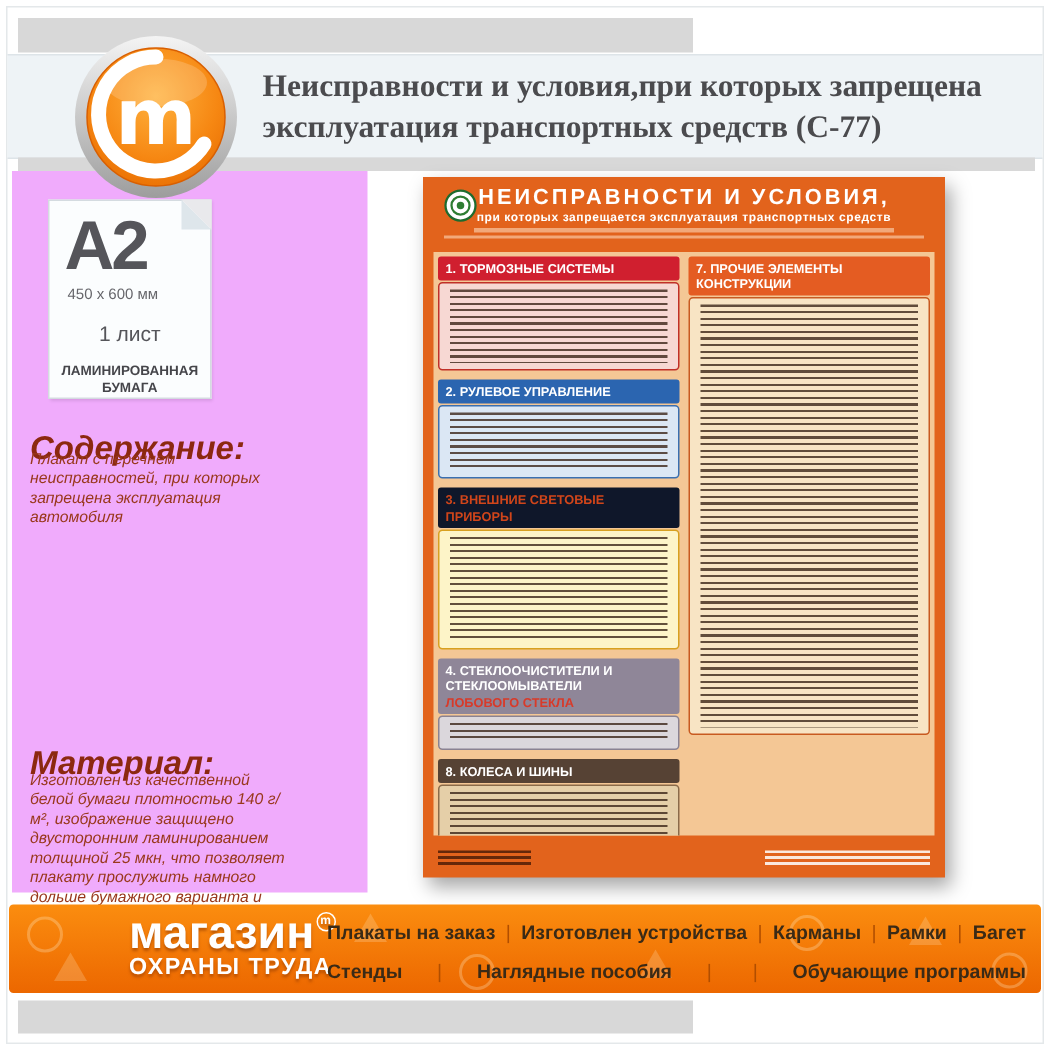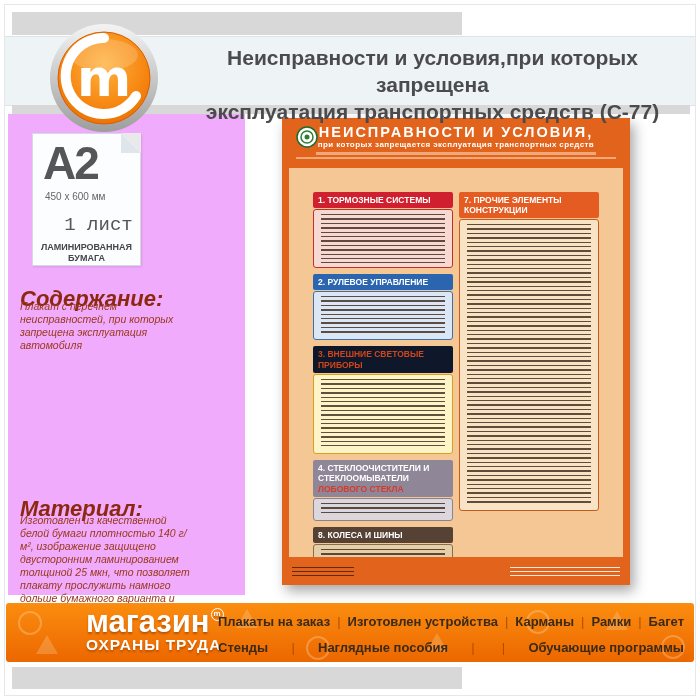--- a/index.html
+++ b/index.html
@@ -11,53 +11,53 @@
 
   
   .strip { position:absolute; background:#d8d8d8; }
   .strip-top    { left:12px; top:12px;  width:450px; height:23px; }
   .strip-mid    { left:12px; top:105px; width:678px; height:9px;  }
   .strip-bottom { left:12px; top:667px; width:450px; height:22px; }
 
   
   .header-band { position:absolute; left:5px; top:36px; width:690px; height:68px;
     background:#eef3f6; border-top:1px solid #dde4e8; border-bottom:1px solid #dde4e8; }
-  .site-title { position:absolute; left:175px; top:44px; width:515px; text-align:center;
-    font-size:21px; font-weight:bold; color:#4b4b4e; line-height:27px; z-index:6; }
+  .site-title { position:absolute; left:175px; top:44px; width:515px; 
+    font-size:21px; font-weight:bold; color:#4b4b4e; line-height:27px; z-index:6;font-family:Liberation Serif, serif; }
 
   .site-logo { position:absolute; left:48px; top:22px; width:112px; height:112px; z-index:7; cursor:pointer; }
 
   
   .sidebar { position:absolute; left:8px; top:114px; width:237px; height:481px; background:#f0abfc; }
   .paper { position:absolute; left:24px; top:19px; width:107px; height:131px;
     background:#fbfdfe; border:1px solid #d4dbe0; box-shadow:1px 1px 2px rgba(0,0,0,0.10); }
   .fold-flap { position:absolute; top:-1px; right:-1px; width:0; height:0;
     border-left:20px solid #dee6eb; border-top:20px solid transparent; }
   .fold-cover { position:absolute; top:-1px; right:-1px; width:0; height:0;
     border-top:20px solid #e9e9ec; border-left:20px solid transparent; }
   .paper-a2   { position:absolute; left:10px; top:2px; font-size:46px; font-weight:bold; color:#55555a; letter-spacing:-2px; }
   .paper-dim  { position:absolute; left:12px; top:57px; font-size:10px; color:#66666b; }
-  .paper-sheets { position:absolute; left:12px; top:80px; width:100%; text-align:center; font-size:19px; color:#55555a;font-family:Liberation Mono, monospace; }
+  .paper-sheets { position:absolute; left:0; top:80px; width:100%; text-align:center; font-size:14px; color:#55555a; }
   .paper-mat  { position:absolute; left:0; top:108px; width:100%; text-align:center; font-size:9px; font-weight:bold; color:#45454a; line-height:11px; }
   .sb-h { position:absolute; left:12px; font-size:22px; font-weight:bold; font-style:italic; color:#8c2810; }
   .sb-t { position:absolute; left:12px; width:178px; font-size:10.5px; font-style:italic; color:#99381c; line-height:13px; }
   .sb-h.content  { top:172px; } .sb-t.content  { top:186px; }
   .sb-h.material { top:382px;text-align:center; } .sb-t.material { top:400px; }
 
   
   .poster { position:absolute; left:282px; top:118px; width:348px; height:467px;
     background:#e2631c; box-shadow:4px 6px 12px rgba(0,0,0,0.35); cursor:pointer; }
   .poster-head { position:relative; height:50px; color:#ffffff; text-align:center; padding-top:7px; box-sizing:border-box; }
   .p-emblem { position:absolute; left:14px; top:8px; width:22px; height:22px; }
   .p-title { font-size:14.5px; font-weight:bold; letter-spacing:2px; line-height:15px; }
   .p-sub   { font-size:8px; font-weight:bold; letter-spacing:0.4px; line-height:10px; }
   .p-fine  { margin:2px auto 0; height:2.5px; background:rgba(255,228,200,0.55); }
   .p-fine.l1 { width:280px; } .p-fine.l2 { width:320px; margin-top:2px; }
   .poster-body { position:absolute; left:7px; right:7px; top:50px; bottom:28px;
-    background:#f4c795; display:flex; gap:6px; padding:24px; box-sizing:border-box; overflow:hidden; }
+    background:#f4c795; display:flex; gap:6px; padding:3px; box-sizing:border-box; overflow:hidden; }
   .pcol { flex:1; display:flex; flex-direction:column; gap:6px; min-width:0; }
   .psec-h { font-size:8.5px; font-weight:bold; color:#fff; padding:3px 5px; border-radius:2px; line-height:1.2; }
   .psec-b { border:1px solid; border-radius:3px; padding:4px; margin-top:1px; }
   .fake-lines { width:96%; margin:0 auto;
     background:repeating-linear-gradient(to bottom, rgba(55,33,20,0.78) 0 1.4px, transparent 1.4px 4.4px); }
   .poster-foot { position:absolute; left:0; right:0; bottom:0; height:28px; }
   .credit { position:absolute; bottom:7px; height:11px;
     background:repeating-linear-gradient(to bottom, rgba(70,25,5,0.8) 0 1.5px, transparent 1.5px 4px); }
   .credit.left { left:10px; width:62px; }
   .credit.right { right:10px; width:110px;

